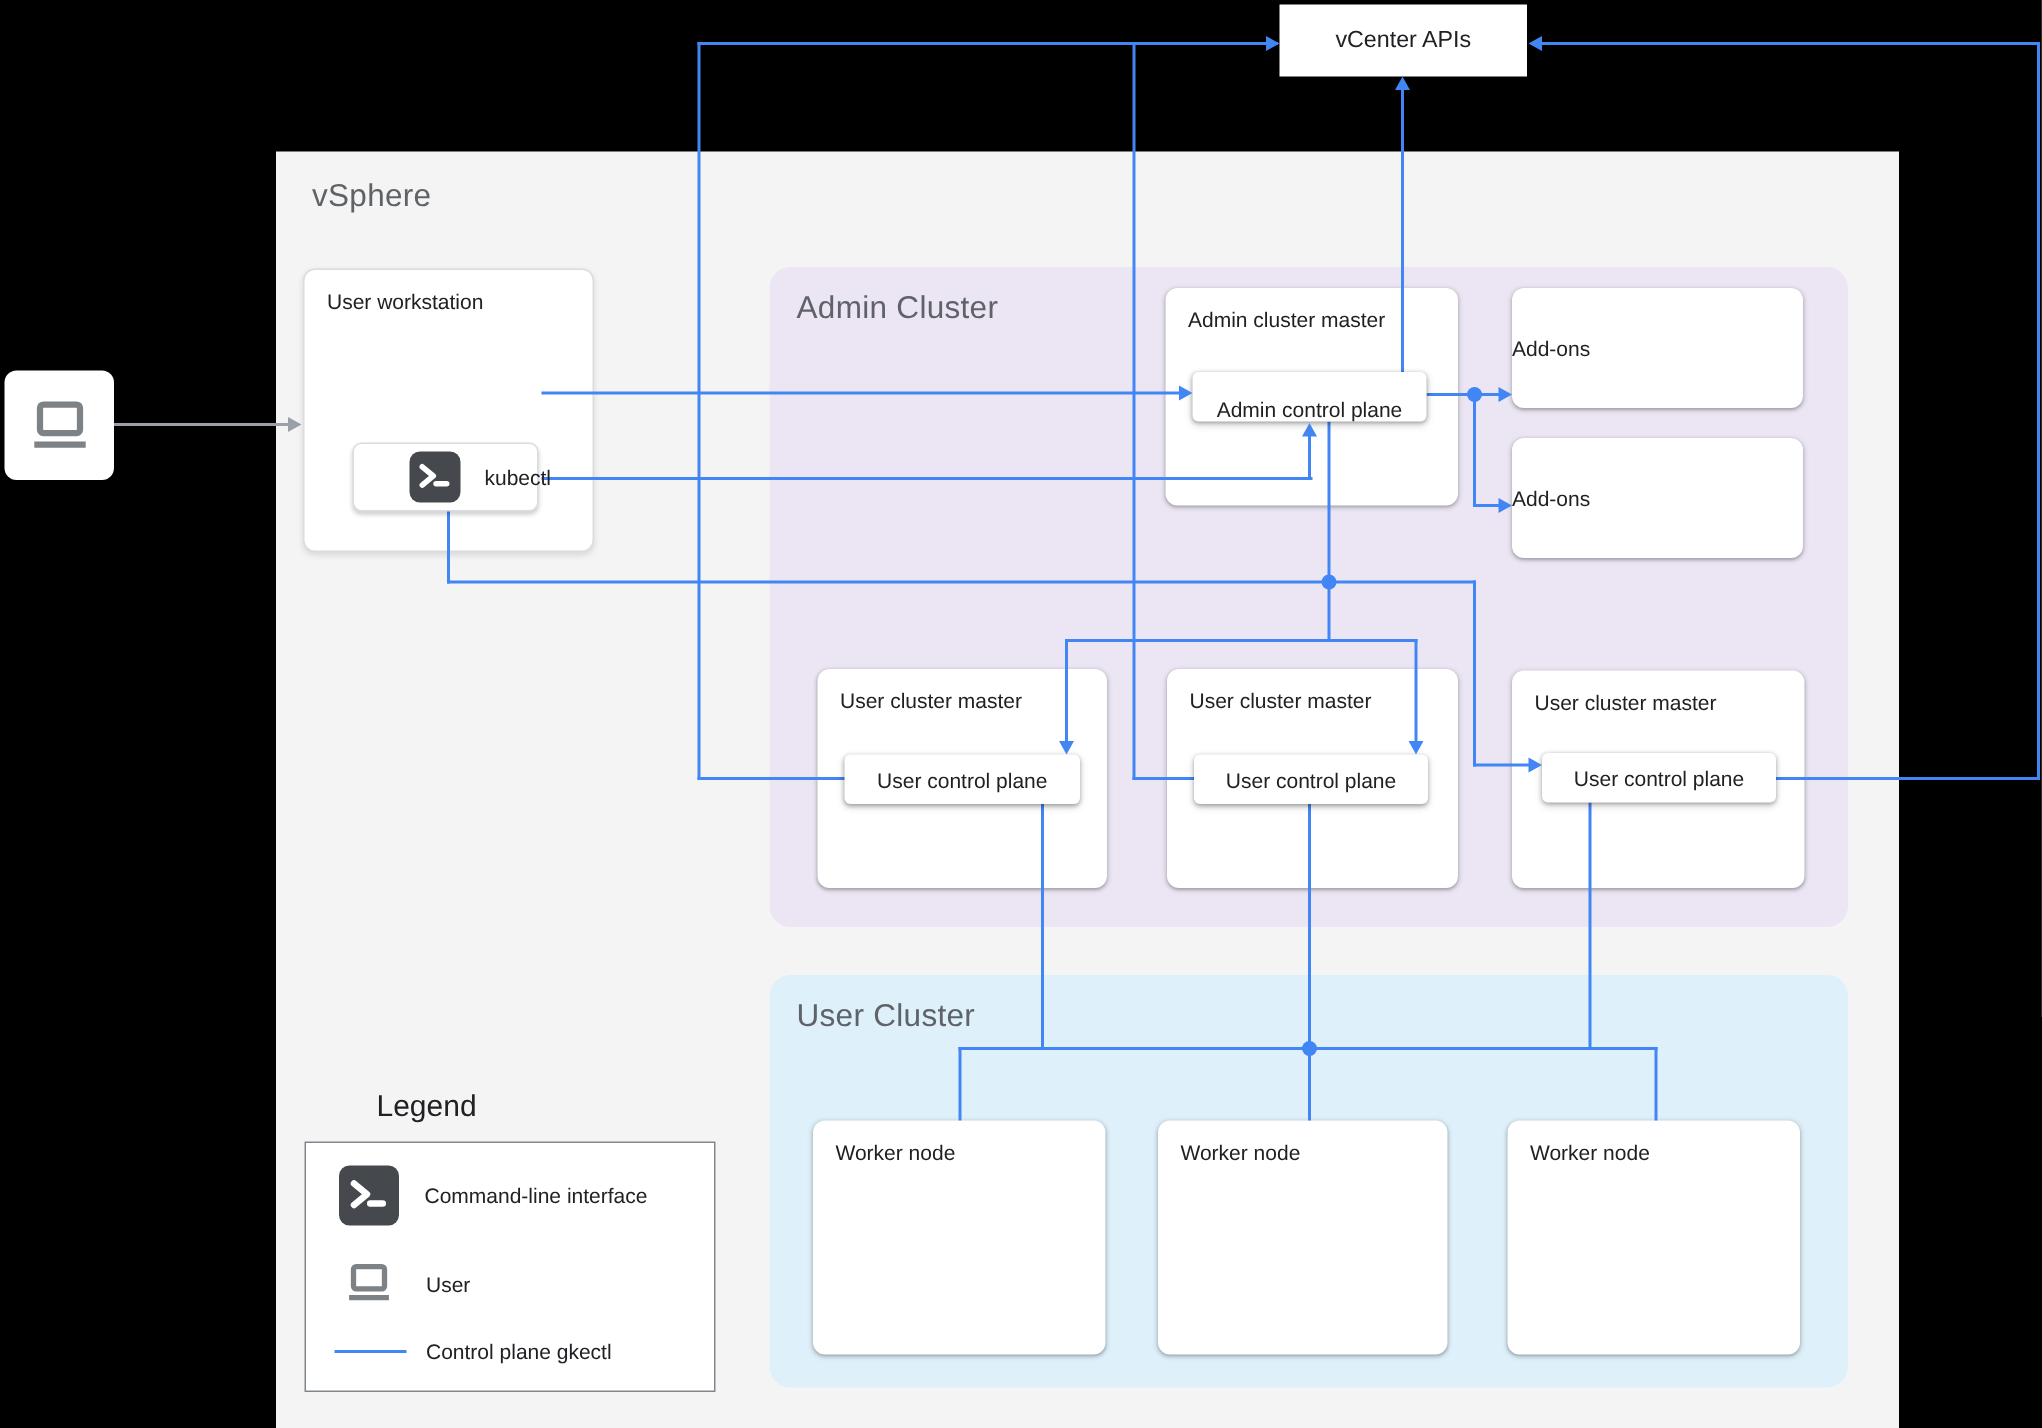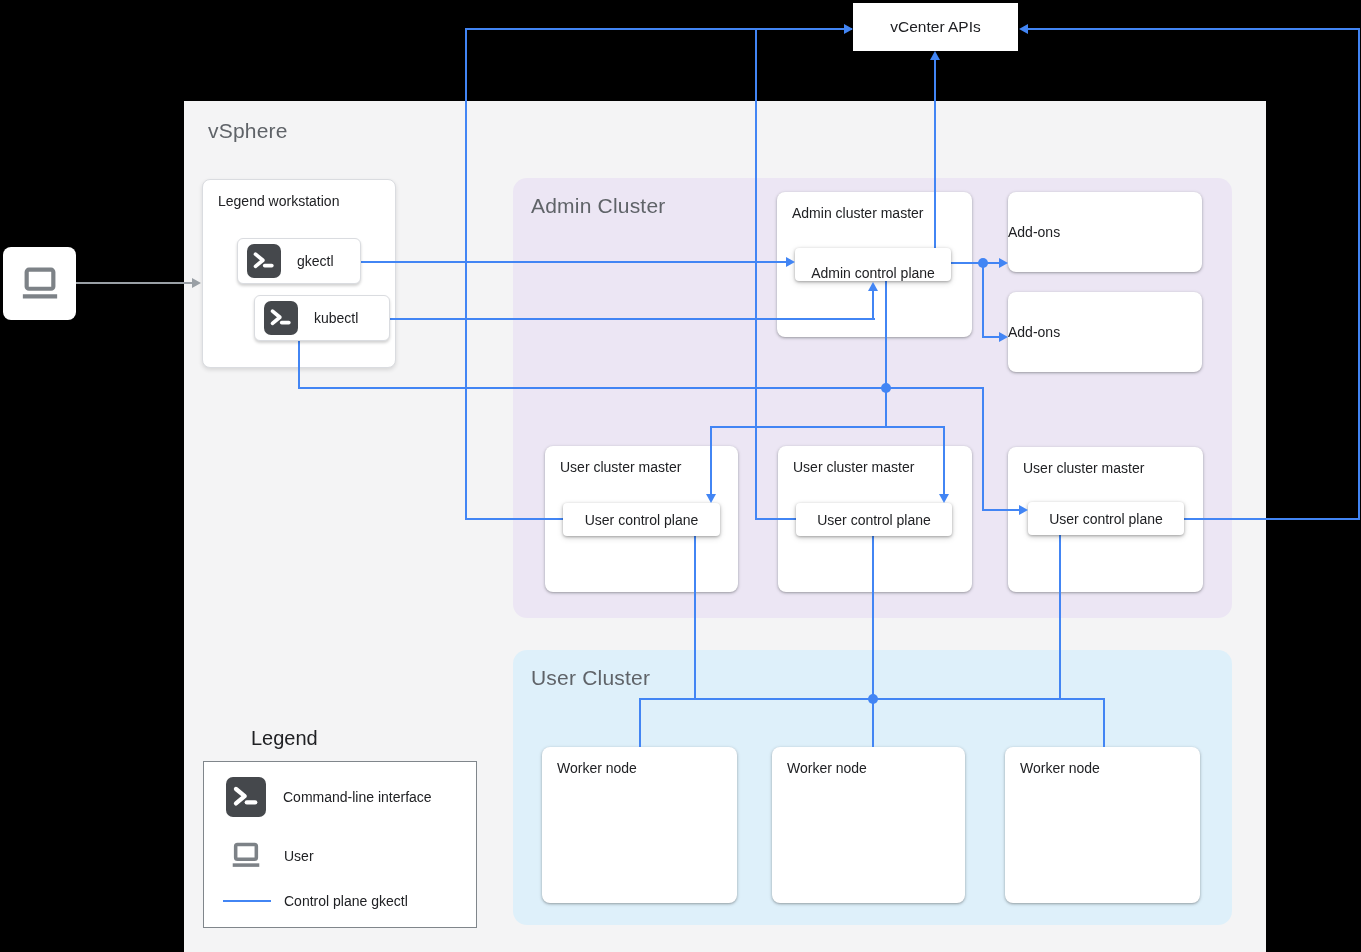--- a/index.html
+++ b/index.html
@@ -76,32 +76,23 @@
   <div class="user-box" style="left:3px; top:247px; width:73px; height:73px;">
     <span style="display:block; width:46px; height:40px;">
       <svg viewBox="0 0 24 21" width="46" height="40">
         <rect x="5" y="3" width="14" height="10" rx="1.2" fill="none" stroke="#7d8287" stroke-width="2.2"></rect>
         <line x1="3" y1="17" x2="21" y2="17" stroke="#7d8287" stroke-width="2.2"></line>
       </svg>
     </span>
   </div>
 
   <div class="card" style="left:202px; top:179px; width:194px; height:189px; border:1px solid #dadce0; box-shadow:0 2px 4px rgba(0,0,0,.12);">
-    <div class="card-title">Legend workstation</div>
-  </div>
-  <div class="tool-box" style="left:237px; top:238px; width:124px; height:46px;">
-    <span class="term-icon" style="width:34px; height:34px; margin-left:9px;">
-      <svg viewBox="0 0 24 24">
-          <path d="M6 7.2 L11.2 11.5 L6 15.8" fill="none" stroke="#fff" stroke-width="2.6" stroke-linecap="round" stroke-linejoin="round"></path>
-          <line x1="12.5" y1="15.2" x2="17.5" y2="15.2" stroke="#fff" stroke-width="2.6" stroke-linecap="round"></line>
-        </svg>
-    </span>
-    <span style="margin-left:16px;">gkectl</span>
-  </div>
-  <div class="tool-box" style="left:254px; top:295px; width:136px; height:46px;">
+    <div class="card-title">User workstation</div>
+  </div>
+  <div class="tool-box" style="left:235px; top:295px; width:124px; height:46px;padding-left:28px;">
     <span class="term-icon" style="width:34px; height:34px; margin-left:9px;">
       <svg viewBox="0 0 24 24">
           <path d="M6 7.2 L11.2 11.5 L6 15.8" fill="none" stroke="#fff" stroke-width="2.6" stroke-linecap="round" stroke-linejoin="round"></path>
           <line x1="12.5" y1="15.2" x2="17.5" y2="15.2" stroke="#fff" stroke-width="2.6" stroke-linecap="round"></line>
         </svg>
     </span>
     <span style="margin-left:16px;">kubectl</span>
   </div>
 
   <div class="card" style="left:777px; top:192px; width:195px; height:145px;">

